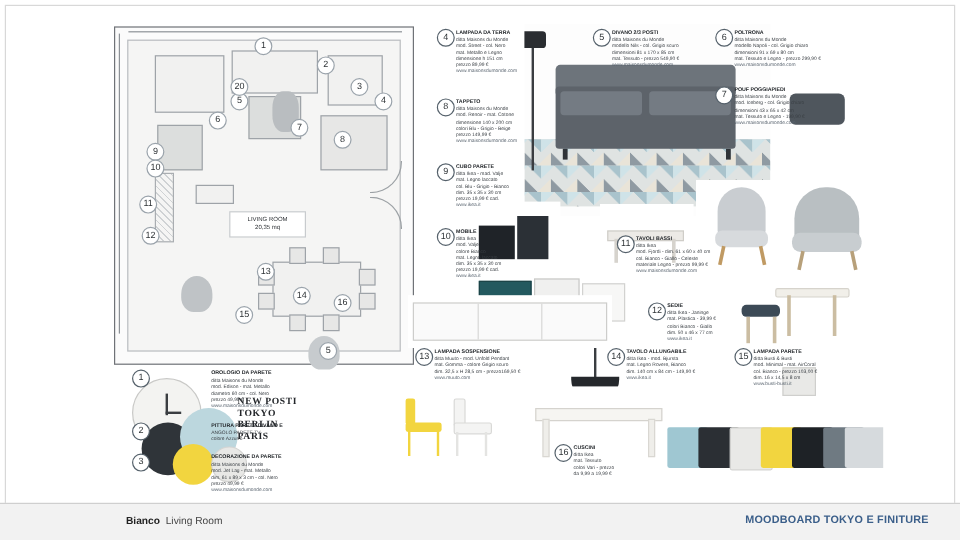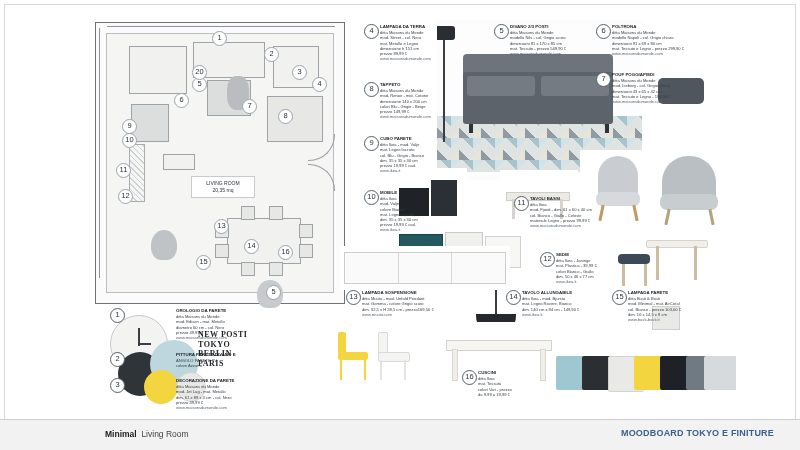--- a/index.html
+++ b/index.html
@@ -577,18 +577,18 @@
     <span class="t">DECORAZIONE DA PARETE</span>
     <span>ditta Maisons du Monde</span><br>
     <span>mod. Jet Lag - mat. Metallo</span><br>
     <span>dim. 61 x 89 x 3 cm - col. Nero</span><br>
     <span>prezzo 49,99 €</span><br>
     <span class="w">www.maisonsdumonde.com</span>
   </div>
 
   <div class="footer">
     <div class="footer-left">
-      <span class="bold">Minimal</span>
+      <span class="bold">Bianco</span>
       &nbsp;<span>Living Room</span>
     </div>
     <div class="footer-right">MOODBOARD TOKYO E FINITURE</div>
   </div>
 </div>
 
 </body></html>

